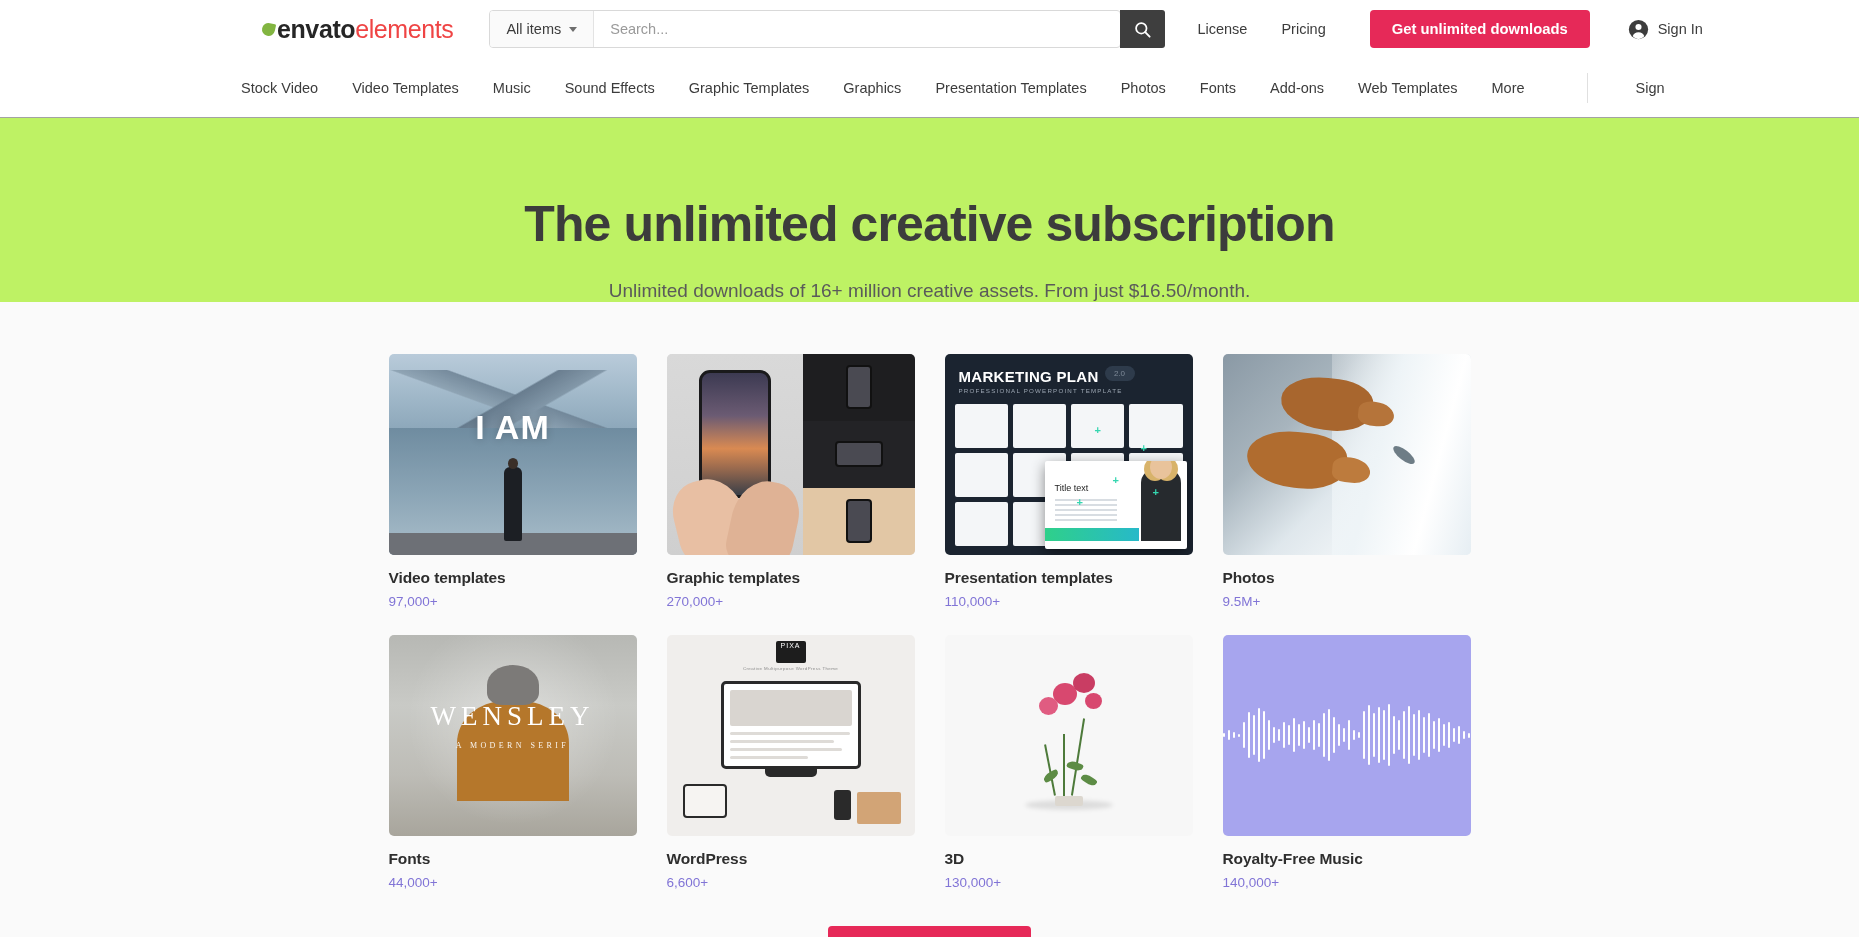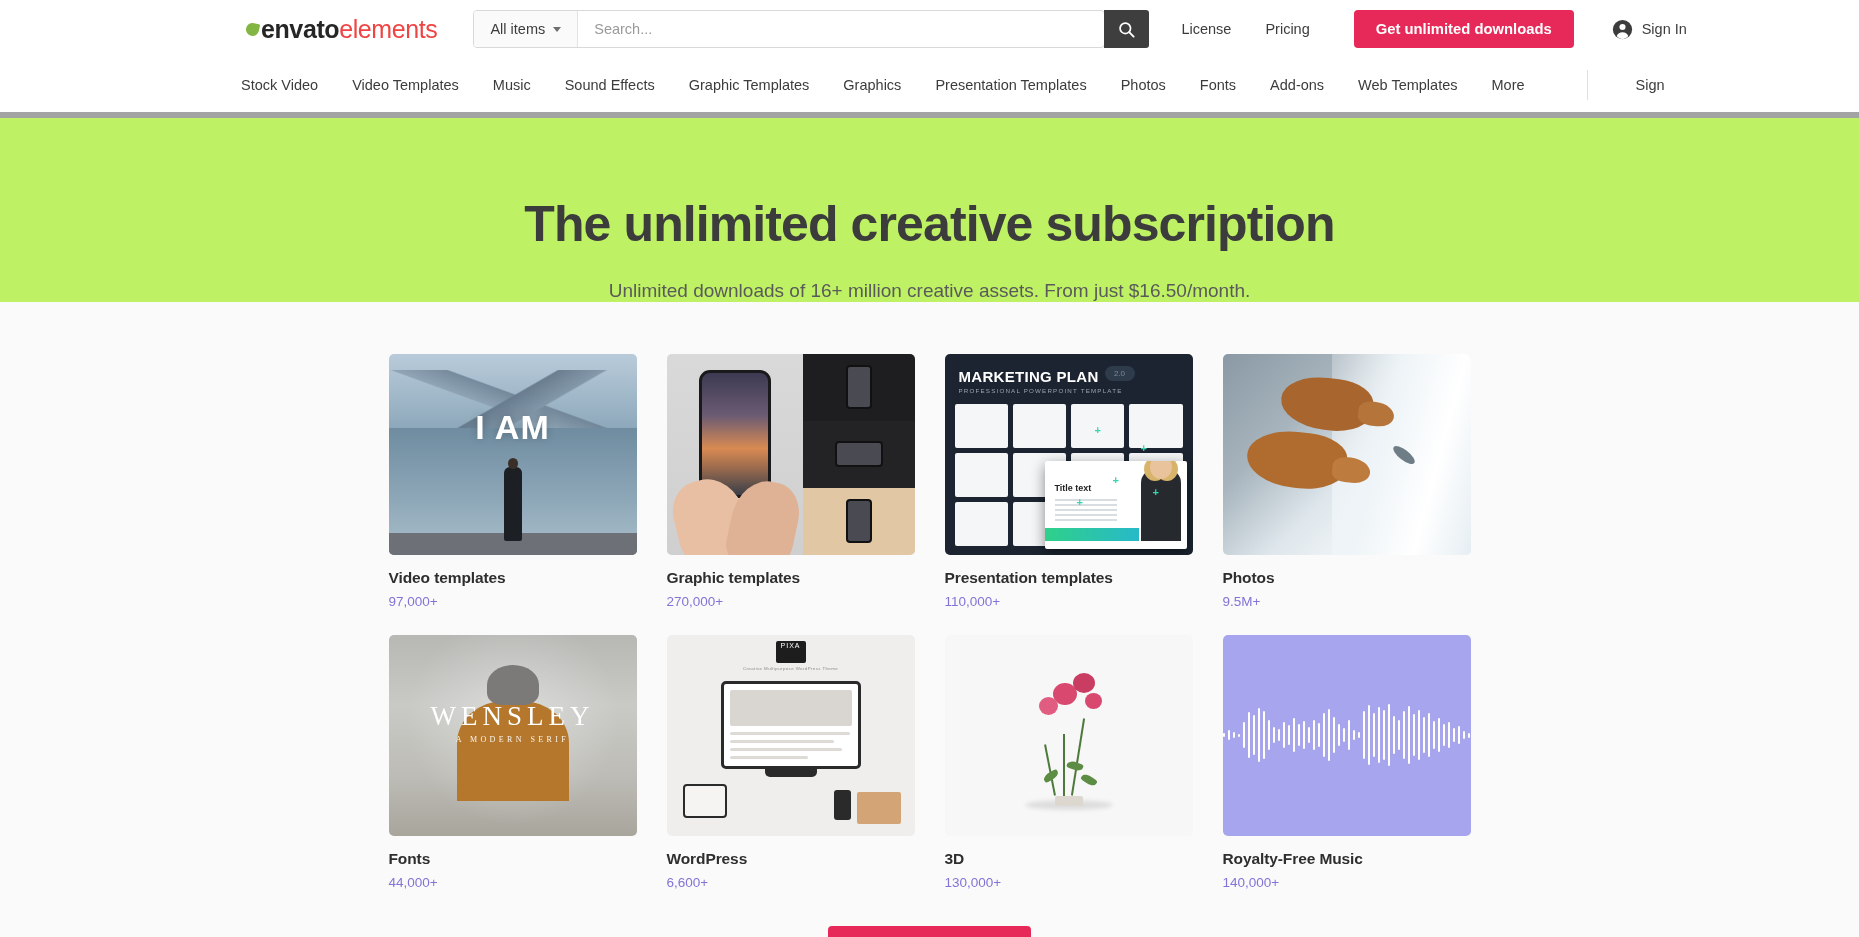--- a/index.html
+++ b/index.html
@@ -12,21 +12,21 @@
     -webkit-font-smoothing: antialiased;
   }
   .page { width: 1859px; height: 937px; position: relative; background: #fff; }
 
   
   .header {
     height: 58px;
     display: flex;
     align-items: center;
     background: #fff;
-    padding: 0 0 0 0;
+    padding: 0 0 0 16px;
     position: relative;
   }
   .logo {
     margin-left: 246px;
     display: flex;
     align-items: center;
     font-size: 25px;
     font-weight: 700;
     letter-spacing: -0.4px;
     white-space: nowrap;
@@ -124,21 +124,21 @@
     color: #3c3c3c;
     cursor: pointer;
     white-space: nowrap;
   }
 
   
   .navbar {
     height: 60px;
     display: flex;
     align-items: center;
-    border-bottom: 6px solid #a3a3a3;
+    border-bottom: 1px solid #a3a3a3;
     background: #fff;
   }
   .nav-items { display: flex; align-items: center; margin-left: 241px; }
   .nav-item {
     font-size: 14.5px;
     color: #3c3c3c;
     text-decoration: none;
     margin-right: 34px;
     white-space: nowrap;
     cursor: pointer;
@@ -245,42 +245,42 @@
   .t-present .msub { position:absolute; left:14px; top:33px; color:#9aa4b0; font-size:6.2px; letter-spacing:1.2px; }
   .t-present .badge { position:absolute; left:160px; top:12px; width:30px; height:15px; border-radius:8px; background:#2e3b4b; color:#7e8a98; font-size:8px; text-align:center; line-height:15px; }
   .t-present .slides { position:absolute; left:10px; top:50px; right:10px; bottom:8px; display:grid; grid-template-columns:repeat(4,1fr); grid-template-rows:repeat(3,1fr); gap:5px; }
   .t-present .sl { background:#f4f6f8; border-radius:2px; }
   .t-present .big {
     position:absolute; right:6px; bottom:6px; width:142px; height:88px;
     background:#fff; border-radius:2px;
     box-shadow:0 4px 14px rgba(0,0,0,.45);
     overflow:hidden;
   }
-  .t-present .big .tt { position:absolute; left:10px; top:22px; font-size:9px; color:#222; font-weight:700; }
+  .t-present .big .tt { position:absolute; left:10px; top:22px; font-size:9px; color:#222; font-weight:400; }
   .t-present .big .lines { position:absolute; left:10px; top:38px; width:62px; }
   .t-present .big .lines i { display:block; height:2px; background:#d8dde2; margin-bottom:3px; }
   .t-present .big .woman { position:absolute; right:6px; top:8px; width:40px; height:72px; background:#262a2e; border-radius:14px 14px 0 0; }
   .t-present .big .woman:after { content:""; position:absolute; left:9px; top:-14px; width:22px; height:24px; background:#e9c39b; border-radius:50%; box-shadow:-6px 2px 0 #d8b36a, 6px 2px 0 #d8b36a; }
   .t-present .big .ribbon { position:absolute; left:0; bottom:8px; width:94px; height:13px; background:linear-gradient(90deg,#2fd08a,#27b9c9); }
   .t-present .plus { position:absolute; color:#35d6b0; font-size:11px; font-weight:700; }
 
   .t-photos { background: linear-gradient(135deg,#8a99a5 0%, #a7b4bd 30%, #dfe7ec 55%, #f2f6f8 75%, #e7eef2 100%); position:relative; }
   .t-photos .falls { position:absolute; right:0; top:0; bottom:0; width:56%; background:linear-gradient(105deg, rgba(255,255,255,.25) 0%, #eef4f7 38%, #ffffff 70%, #e6eef3 100%); }
   .t-photos .bear1 { position:absolute; left:58px; top:24px; width:92px; height:52px; background:#a8662e; border-radius:48% 40% 45% 50%; transform:rotate(7deg); }
   .t-photos .bear1:after { content:""; position:absolute; right:-22px; top:18px; width:36px; height:24px; background:#b5743a; border-radius:40% 60% 50% 40%; }
   .t-photos .bear2 { position:absolute; left:24px; top:78px; width:100px; height:56px; background:#b06c2f; border-radius:48% 40% 45% 50%; transform:rotate(6deg); }
   .t-photos .bear2:after { content:""; position:absolute; right:-24px; top:20px; width:38px; height:25px; background:#bd7b3d; border-radius:40% 60% 50% 40%; }
   .t-photos .fish { position:absolute; left:168px; top:96px; width:26px; height:10px; background:#6e7d86; border-radius:50%; transform:rotate(38deg); }
 
   .t-fonts { background: linear-gradient(#b7b8b4 0%, #c9cac6 35%, #bdbcb6 70%, #a8a59c 100%); position:relative; }
   .t-fonts .blur { position:absolute; inset:0; background:radial-gradient(circle at 50% 42%, rgba(255,255,255,.35), transparent 62%); }
   .t-fonts .hat { position:absolute; left:50%; margin-left:-26px; top:30px; width:52px; height:40px; background:#7c7a78; border-radius:50% 50% 30% 30%; }
   .t-fonts .coat { position:absolute; left:50%; margin-left:-56px; top:66px; width:112px; height:100px; background:#b5772b; border-radius:42% 42% 0 0; }
   .t-fonts .wen { position:absolute; left:0; right:0; top:66px; text-align:center; color:#fff; font-family:"Liberation Serif", serif; font-size:27px; letter-spacing:5px; }
-  .t-fonts .wsub { position:absolute; left:0; right:0; top:100px; text-align:center; color:rgba(255,255,255,.92); font-family:"Liberation Serif", serif; font-size:8px; letter-spacing:3.4px; }
+  .t-fonts .wsub { position:absolute; left:0; right:0; top:106px; text-align:center; color:rgba(255,255,255,.92); font-family:"Liberation Serif", serif; font-size:8px; letter-spacing:3.4px; }
 
   .t-wp { background:#f0eeec; position:relative; }
   .t-wp .logo-sq { position:absolute; left:50%; margin-left:-15px; top:6px; width:30px; height:22px; background:#1d1d1d; border-radius:2px; color:#fff; font-size:7px; text-align:center; line-height:10px; letter-spacing:1px; }
   .t-wp .cap { position:absolute; left:50%; margin-left:-48px; top:31px; width:96px; text-align:center; font-size:4.4px; color:#8a8a8a; letter-spacing:.4px; }
   .t-wp .screen { position:absolute; left:50%; margin-left:-70px; top:46px; width:140px; height:88px; background:#fff; border:3px solid #2a2a2a; border-radius:5px; }
   .t-wp .screen .hero2 { position:absolute; left:6px; top:6px; right:6px; height:36px; background:#d9d5d0; border-radius:2px; }
   .t-wp .screen .l { position:absolute; left:6px; height:3px; background:#dedbd7; border-radius:2px; }
   .t-wp .stand { position:absolute; left:50%; margin-left:-26px; top:134px; width:52px; height:8px; background:#2a2a2a; border-radius:0 0 5px 5px; }
   .t-wp .tab { position:absolute; left:16px; bottom:18px; width:44px; height:34px; background:#f6f4f2; border:2px solid #2a2a2a; border-radius:4px; }
   .t-wp .box { position:absolute; right:14px; bottom:12px; width:44px; height:32px; background:#d2a476; border-radius:2px; }

